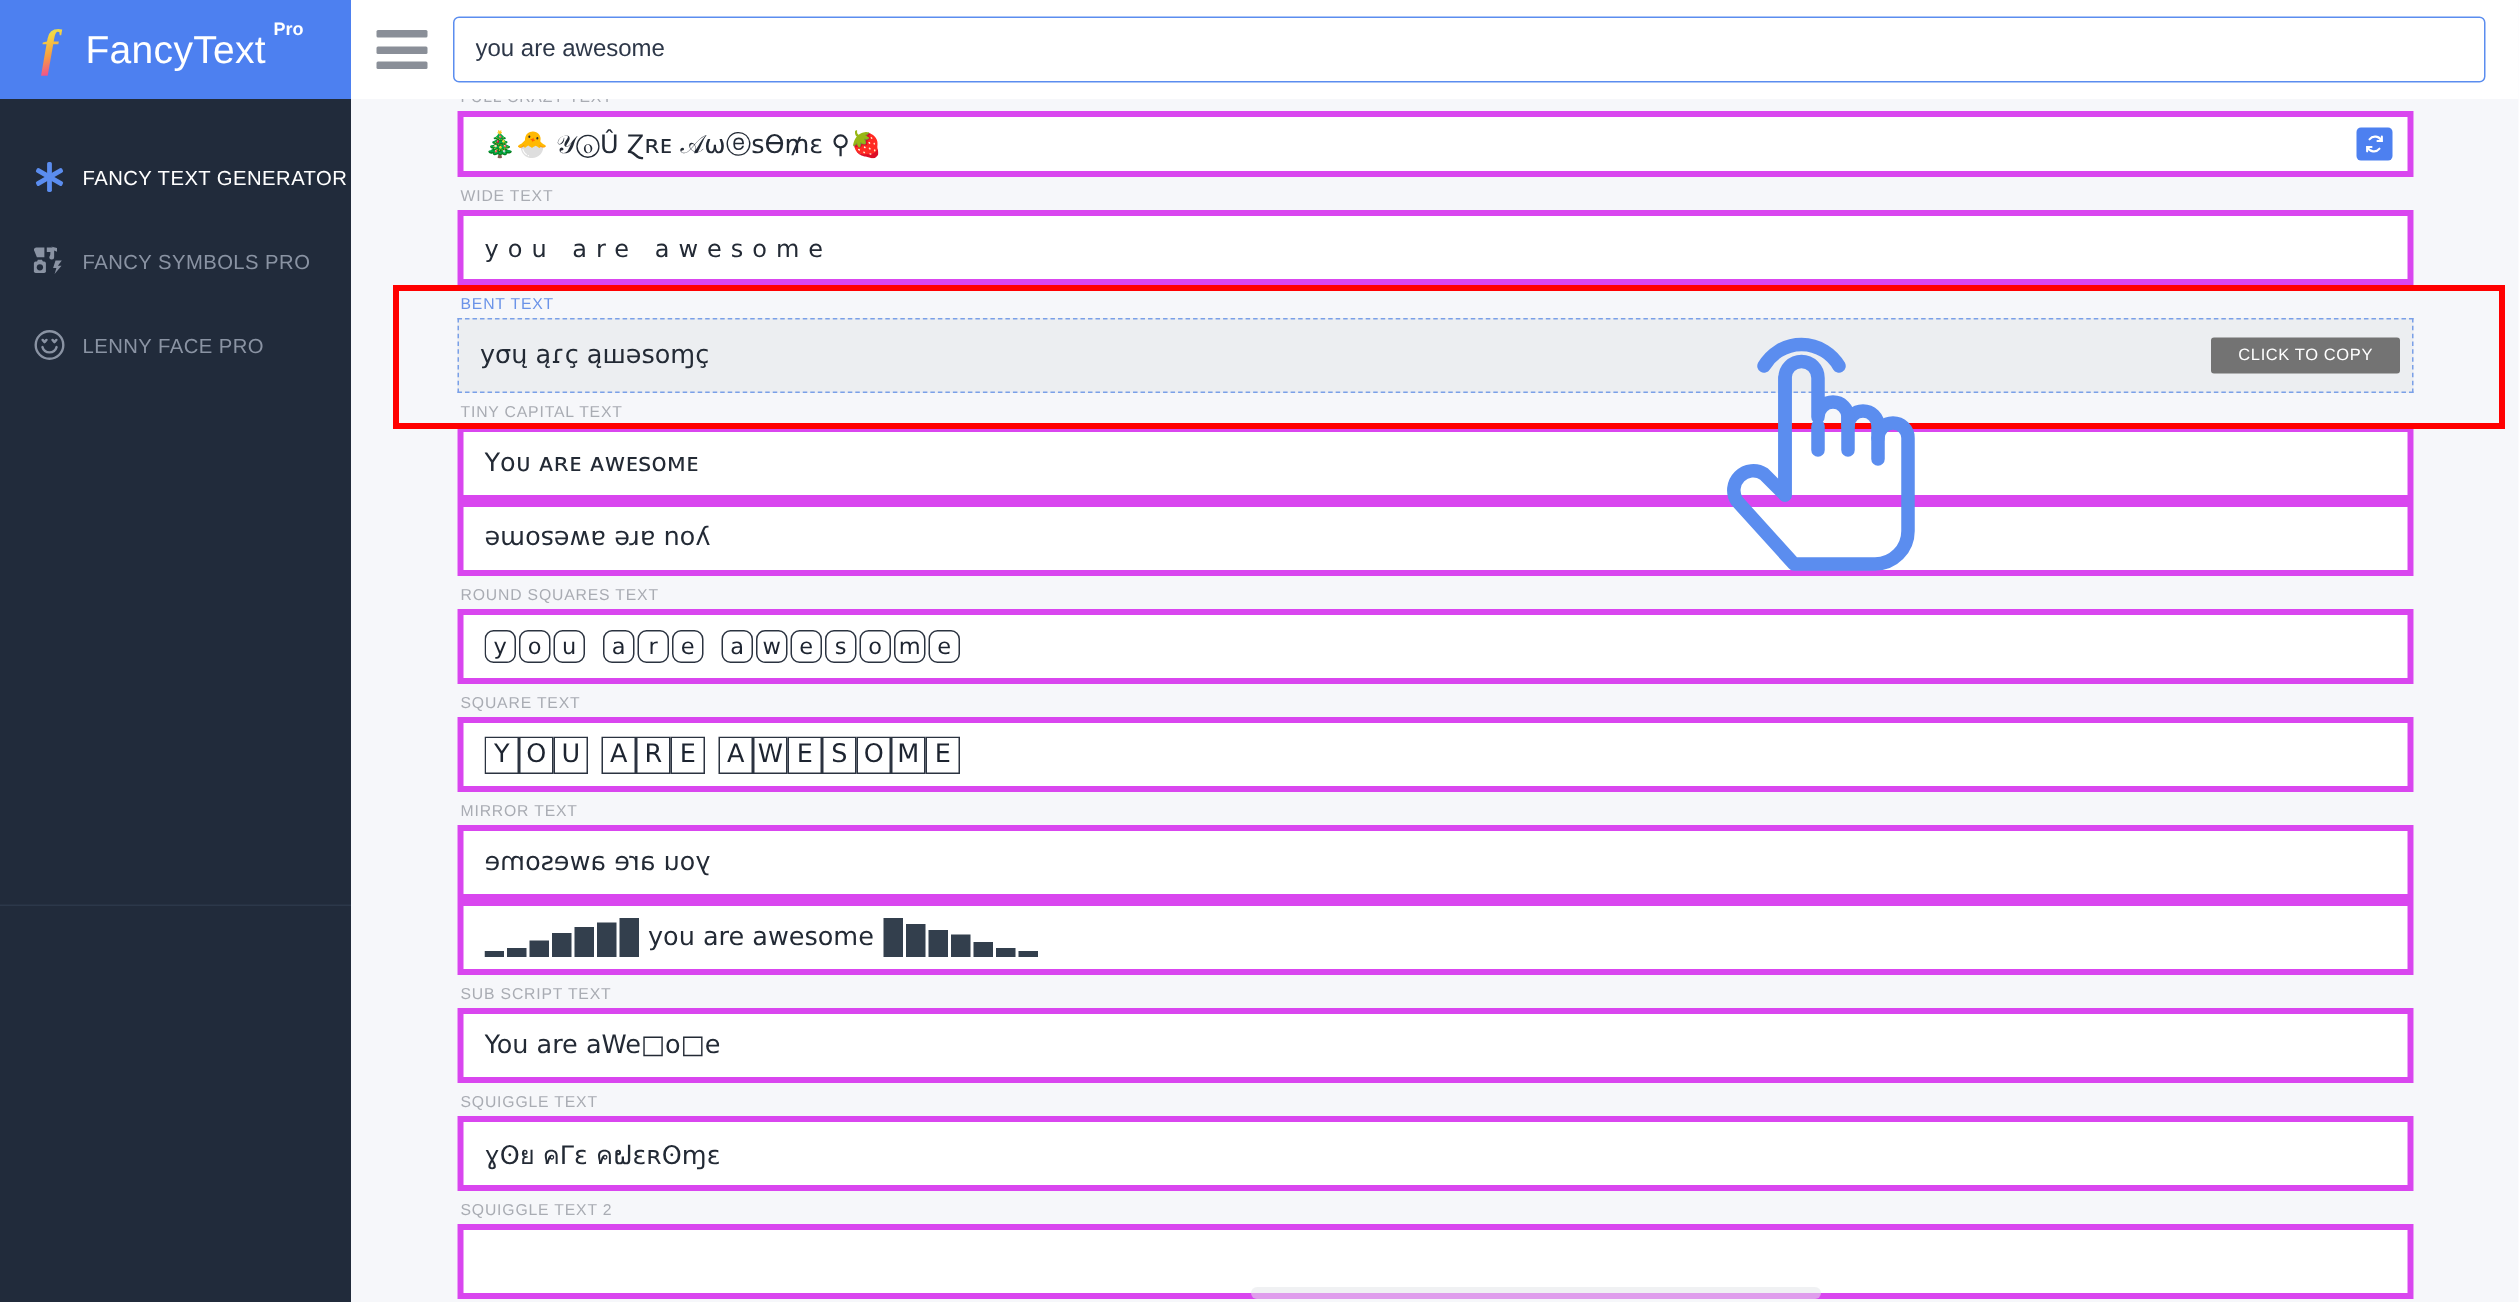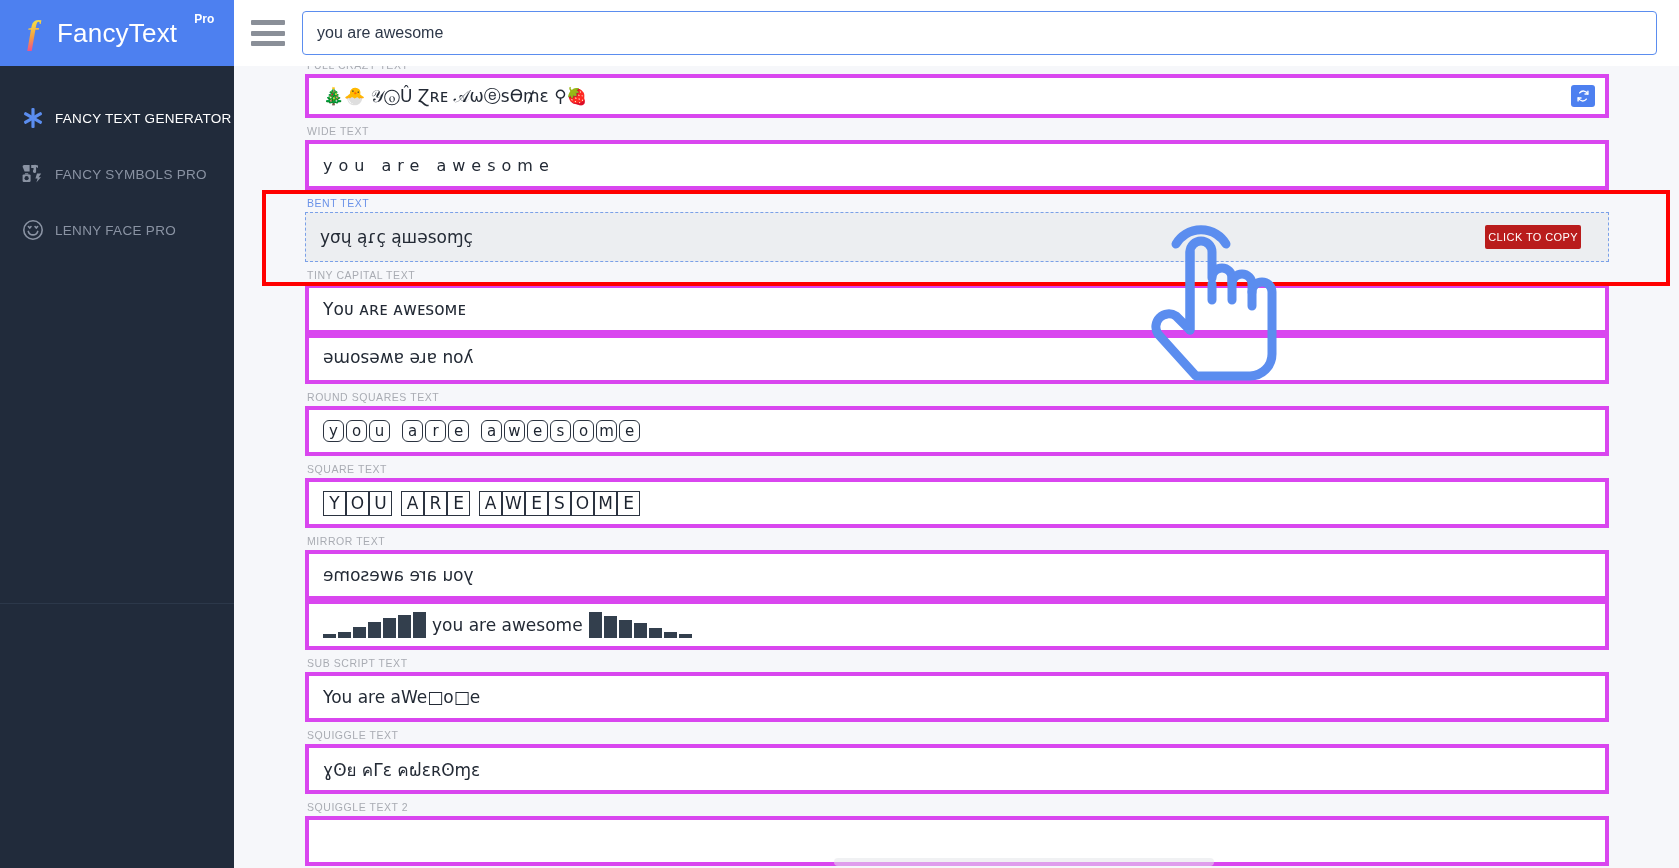--- a/index.html
+++ b/index.html
@@ -33,21 +33,21 @@
     -webkit-background-clip: text; background-clip: text;
     color: transparent;
     line-height: 1;
   }
   .brand-name {
     color: #ffffff; font-size: 26px; font-weight: 400;
     margin-left: 9px; letter-spacing: .2px; text-align: right;
   }
   .brand-pro {
     color: #ffffff; font-size: 12px; font-weight: 700;
-    margin-left: 17px; align-self: flex-start; margin-top: 12px;
+    margin-left: 5px; align-self: flex-start; margin-top: 12px;
   }
   .nav { padding-top: 24px; }
   .nav-item {
     display: flex; align-items: center;
     height: 56px; padding-left: 20px;
     cursor: pointer;
   }
   .nav-ico {
     width: 26px; height: 26px;
     display: flex; align-items: center; justify-content: center;
@@ -137,25 +137,25 @@
     pointer-events: none;
     z-index: 6;
   }
   .row-bent .row-label { color: #6b93e8; }
   .row-bent .row-box {
     background: #eceef1;
     border: 1px dashed #7aa0e8;
     height: 50px;
   }
   .copy-btn {
-    position: absolute; right: 27px; top: 50%;
+    position: absolute; right: 8px; top: 50%;
     transform: translateY(-50%);
-    background: #b91c1c; color: #ffffff;
+    background: #737373; color: #ffffff;
     font-size: 11px; letter-spacing: .4px;
-    padding: 6px 3px; border-radius: 2px;
+    padding: 6px 18px; border-radius: 2px;
     cursor: pointer;
   }
 
   
   .wide { letter-spacing: 6px; font-size: 16px; }
 
   
   .rsq { display: inline-flex; gap: 2px; }
   .rsq i {
     font-style: normal; font-size: 15px; line-height: 1;

